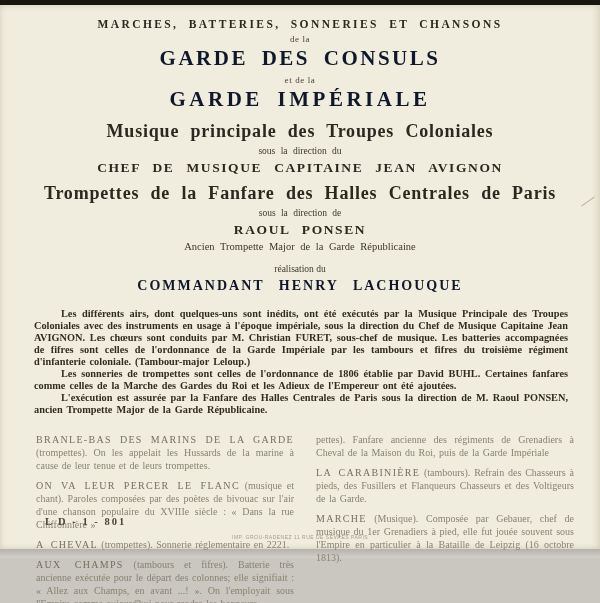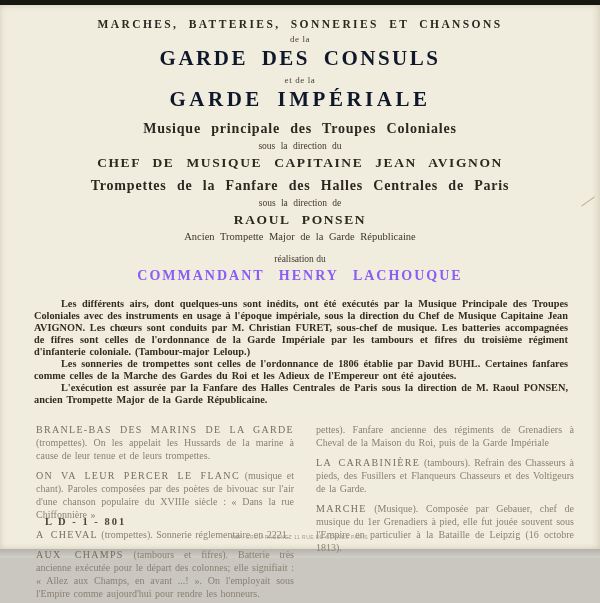--- a/index.html
+++ b/index.html
@@ -23,26 +23,26 @@
     background: linear-gradient(#b4b2aa, #d2d0c9);
   }
 
   
   .hdr { text-align: center; padding-top: 13px; }
   .hdr-line1 { font-size: 11.5px; font-weight: bold; letter-spacing: 2.4px; word-spacing: 5px; color: #2c2820; }
   .small-conn { font-size: 9px; color: #4a4438; margin-top: 4px; letter-spacing: .6px; }
   .gold-title { font-weight: bold; color: #0f172a; letter-spacing: 2.5px; word-spacing: 6px; }
   .gold-1 { font-size: 21px; margin-top: 2px; }
   .gold-2 { font-size: 21px; margin-top: 2px; letter-spacing: 3.5px; }
-  .sub-bold { font-size: 14px; font-weight: bold; word-spacing: 6px; letter-spacing: .8px; margin-top: 9px; color: #2c2820; }
+  .sub-bold { font-size: 18px; font-weight: bold; word-spacing: 6px; letter-spacing: .8px; margin-top: 9px; color: #2c2820; }
   .dir-small { font-size: 9.5px; margin-top: 4px; word-spacing: 3px; color: #3c362c; }
   .name-caps { font-size: 13.5px; font-weight: bold; letter-spacing: 1.6px; word-spacing: 7px; margin-top: 4px; color: #2c2820; }
   .name-sub { font-size: 10.5px; margin-top: 3px; word-spacing: 3px; color: #3c362c; }
   .real-small { font-size: 9.5px; margin-top: 12px; color: #3c362c; }
-  .name-final { font-size: 14px; font-weight: bold; letter-spacing: 2px; word-spacing: 9px; margin-top: 4px; color: #8b5cf6; }
+  .name-final { font-size: 14px; font-weight: bold; letter-spacing: 2px; word-spacing: 9px; margin-top: 4px; color: #0f172a; }
 
   
   .intro {
     margin: 14px 32px 0 34px;
     font-size: 10.3px;
     font-weight: bold;
     line-height: 12px;
     color: #332b20;
     text-align: justify;
   }

